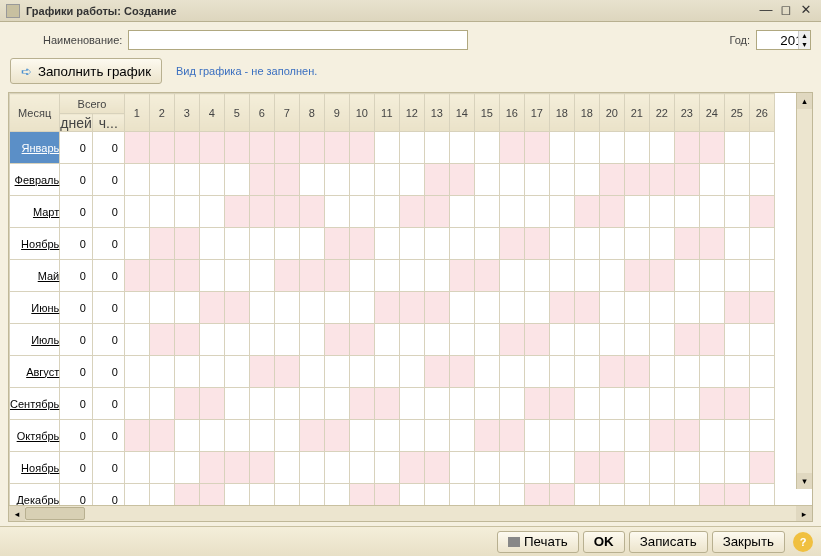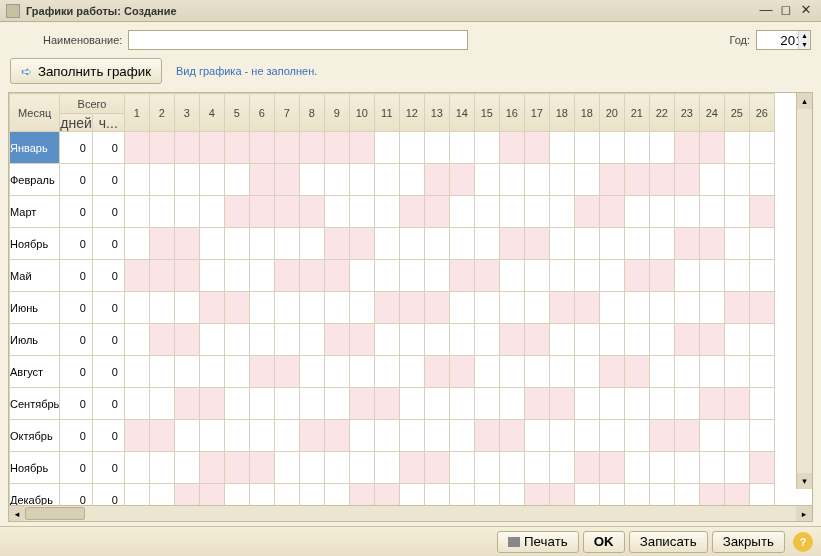--- a/index.html
+++ b/index.html
@@ -26,21 +26,21 @@
 table { border-collapse: collapse; table-layout: fixed; }
 th, td { border: 1px solid #d8d2bc; text-align: center; height: 32px; padding: 0; }
 th { background: linear-gradient(#f4eeda,#eae2c8); font-weight: normal; color: #444; position: sticky; }
 .col-month { width: 48px; }
 .col-days, .col-hours { width: 32px; }
 .col-day { width: 25px; }
 .hdr1 th { height: 20px; }
 .hdr2 th { height: 18px; font-size: 14px; }
 tbody td { background: #fff; }
 tbody tr.sel td.month-cell { background: #5b8fc7; color: #fff; }
-.month-cell { text-align: left; }
+.month-cell { text-align: right; text-decoration: underline; }
 .num-cell { text-align: right; padding-right: 6px; }
 .wk { background: #fbe4e6 !important; }
 .vscroll { position: absolute; right: 0; top: 0; width: 16px; bottom: 16px; background: #ece5cf; border-left: 1px solid #c8c0a0; }
 .vscroll .up, .vscroll .dn { height: 16px; text-align: center; font-size: 9px; line-height: 16px; background: #e0d8c0; cursor: pointer; }
 .vscroll .dn { position: absolute; bottom: 0; width: 100%; }
 .hscroll { height: 16px; background: #ece5cf; border-top: 1px solid #c8c0a0; display: flex; }
 .hscroll .lf, .hscroll .rt { width: 16px; text-align: center; font-size: 9px; line-height: 16px; background: #e0d8c0; cursor: pointer; }
 .hscroll .track { flex: 1; position: relative; }
 .hscroll .thumb { position: absolute; left: 0; width: 60px; top: 1px; bottom: 1px; background: #d8d0b4; border: 1px solid #b8b090; border-radius: 2px; }
 .footer { height: 30px; background: linear-gradient(#f4eeda,#e8e0c6); border-top: 1px solid #c8c0a0; display: flex; align-items: center; justify-content: flex-end; padding: 0 8px; gap: 4px; }

